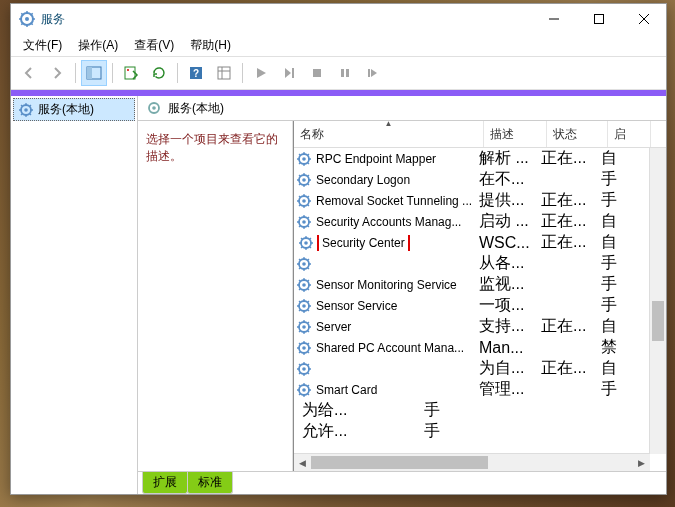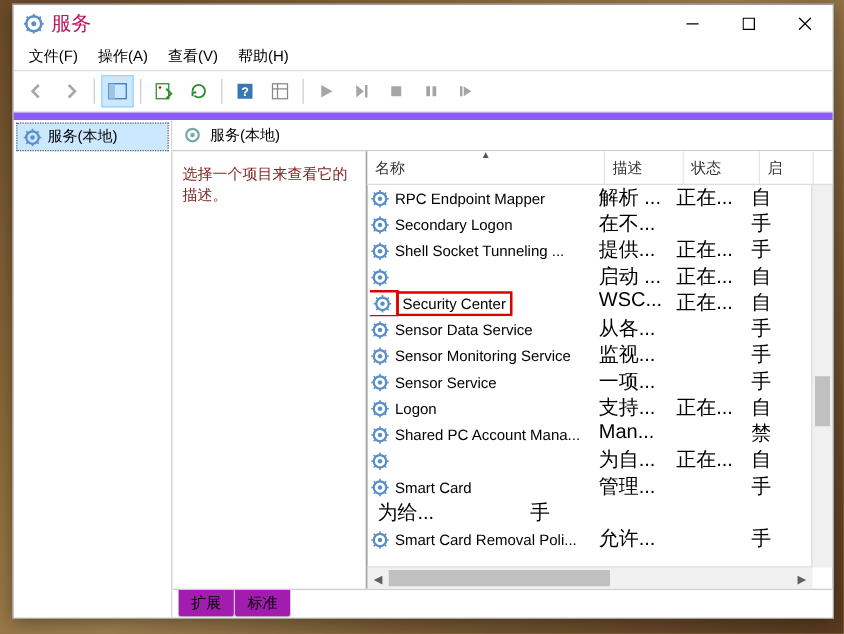--- a/index.html
+++ b/index.html
@@ -1,20 +1,20 @@
 <!DOCTYPE html>
 <html><head>
 <meta charset="utf-8">
 <style>
 html,body{margin:0;padding:0;font-family:"Microsoft YaHei","Segoe UI",Tahoma,sans-serif;font-size:12px;background:#8b6b3a}
 .desktop{width:675px;height:507px;position:relative;overflow:hidden;background:linear-gradient(135deg,#6b4a2a 0%,#8b6b3a 30%,#a08050 50%,#7a5a35 70%,#5a3a20 100%)}
 .window{position:absolute;left:10px;top:3px;width:655px;height:490px;background:#fff;border:1px solid #999;box-shadow:0 3px 15px rgba(0,0,0,0.4);display:flex;flex-direction:column}
 .titlebar{height:30px;display:flex;align-items:center;padding:0 0 0 8px;background:#fff}
 .titlebar .ticon{width:16px;height:16px;margin-right:6px;display:flex;align-items:center;justify-content:center}
-.titlebar .ttitle{flex:1;font-size:16px;color:#be185d}
+.titlebar .ttitle{flex:1;font-size:12px;color:#0c4a6e}
 .winbtn{width:45px;height:29px;display:flex;align-items:center;justify-content:center;color:#000}
 .menubar{height:22px;display:flex;align-items:center;padding:0 4px;background:#fff}
 .menubar span{padding:2px 8px;cursor:default}
 .toolbar{height:28px;display:flex;align-items:center;padding:2px 4px;background:#fff;border-top:1px solid #e0e0e0;border-bottom:1px solid #e0e0e0;gap:0}
 .tbtn{width:24px;height:24px;display:flex;align-items:center;justify-content:center;margin:0 1px;border:1px solid transparent}
 .tbtn.sel{background:#cce8ff;border-color:#99d1ff}
 .tbtn.disabled{opacity:0.35}
 .tsep{width:1px;height:20px;background:#ccc;margin:0 4px}
 .body{flex:1;display:flex;border-top:6px solid #8b5cf6;min-height:0}
 .leftpane{width:122px;border-right:1px solid #ccc;background:#fff;padding:2px}
@@ -23,33 +23,33 @@
 .rightpane{flex:1;display:flex;flex-direction:column;min-width:0}
 .rhdr{height:24px;background:#fff;display:flex;align-items:center;padding:0 8px;border-bottom:1px solid #ccc;gap:6px}
 .rbody{flex:1;display:flex;min-height:0}
 .descpane{width:138px;padding:10px 8px;font-size:12px;color:#7f1d1d;border-right:2px ridge #e0e0e0}
 .listpane{flex:1;display:flex;flex-direction:column;min-width:0;position:relative}
 .colhdr{height:26px;display:flex;border-bottom:1px solid #ddd;background:#fff}
 .colhdr div{border-right:1px solid #e5e5e5;display:flex;align-items:center;padding:0 6px;font-size:12px;color:#333;position:relative}
 .colhdr .sortarr{position:absolute;top:-2px;left:50%;transform:translateX(-50%);font-size:8px;color:#555}
 .listarea{flex:1;overflow:hidden;position:relative}
 .rows{position:absolute;left:0;right:16px;top:0}
-.row{height:21px;display:flex;margin-left:2px}
+.row{height:21px;display:flex;align-items:center;margin-left:2px}
 .row .cname{display:flex;align-items:center;overflow:hidden;white-space:nowrap}
 .row .gear{width:16px;height:16px;margin-right:4px;flex-shrink:0}
 .row .cell{overflow:hidden;white-space:nowrap;padding:0 6px;font-size:16px}
 .hl .cname span{outline:2px solid #d00;outline-offset:1px;padding:0 2px}
 .vscroll{position:absolute;right:0;top:0;bottom:17px;width:16px;background:#f0f0f0;border-left:1px solid #ddd}
 .vscroll .thumb{position:absolute;left:2px;right:2px;top:50%;height:40px;background:#c0c0c0}
 .hscroll{position:absolute;left:0;right:16px;bottom:0;height:17px;background:#f0f0f0;border-top:1px solid #ddd;display:flex;align-items:center}
 .hscroll .harr{width:17px;height:17px;display:flex;align-items:center;justify-content:center;color:#606060;font-size:9px}
 .hscroll .htrack{flex:1;position:relative;height:100%}
 .hscroll .hthumb{position:absolute;top:2px;bottom:2px;left:0;width:55%;background:#c0c0c0}
 .tabs{height:22px;display:flex;align-items:flex-start;border-top:1px solid #ccc;padding-left:4px;background:#fff}
-.tab{padding:2px 10px;font-size:12px;border:1px solid #ccc;border-top:none;background:#a21caf;margin-right:-1px;border-radius:0 0 3px 3px}
+.tab{padding:2px 10px;font-size:12px;border:1px solid #ccc;border-top:none;background:#84cc16;margin-right:-1px;border-radius:0 0 3px 3px}
 .gear svg,.ticon svg{width:16px;height:16px}
 .c-name{width:177px}
 .c-desc{width:50px}
 .c-stat{width:48px}
 .c-start{width:30px}
 </style>
 </head>
 <body>
 
 <div class="desktop">
@@ -227,33 +227,34 @@
                     <div class="cell c-stat"></div>
                     <div class="cell c-start">手</div>
                   </div>
                   <div class="row">
                     <div class="cname c-name">
                       <span class="gear"><svg viewBox="0 0 16 16">
                           <circle cx="8" cy="8" r="5" fill="none" stroke="#5a8fc8" stroke-width="1.8"></circle>
                           <circle cx="8" cy="8" r="1.8" fill="#5a8fc8"></circle>
                           <path d="M8 1v2.5M8 12.5V15M1 8h2.5M12.5 8H15M3 3l1.8 1.8M11.2 11.2L13 13M3 13l1.8-1.8M11.2 4.8L13 3" stroke="#5a8fc8" stroke-width="1.3"></path>
                         </svg></span>
-                      <span>Shell Socket Tunneling ...</span>
+                      <span>Removal Socket Tunneling ...</span>
                     </div>
                     <div class="cell c-desc">提供...</div>
                     <div class="cell c-stat">正在...</div>
                     <div class="cell c-start">手</div>
                   </div>
                   <div class="row">
                     <div class="cname c-name">
                       <span class="gear"><svg viewBox="0 0 16 16">
                           <circle cx="8" cy="8" r="5" fill="none" stroke="#5a8fc8" stroke-width="1.8"></circle>
                           <circle cx="8" cy="8" r="1.8" fill="#5a8fc8"></circle>
                           <path d="M8 1v2.5M8 12.5V15M1 8h2.5M12.5 8H15M3 3l1.8 1.8M11.2 11.2L13 13M3 13l1.8-1.8M11.2 4.8L13 3" stroke="#5a8fc8" stroke-width="1.3"></path>
                         </svg></span>
+                      <span>Security Accounts Manag...</span>
                     </div>
                     <div class="cell c-desc">启动 ...</div>
                     <div class="cell c-stat">正在...</div>
                     <div class="cell c-start">自</div>
                   </div>
                   <div class="row hl">
                     <div class="cname c-name">
                       <span class="gear"><svg viewBox="0 0 16 16">
                           <circle cx="8" cy="8" r="5" fill="none" stroke="#5a8fc8" stroke-width="1.8"></circle>
                           <circle cx="8" cy="8" r="1.8" fill="#5a8fc8"></circle>
@@ -265,21 +266,20 @@
                     <div class="cell c-stat">正在...</div>
                     <div class="cell c-start">自</div>
                   </div>
                   <div class="row">
                     <div class="cname c-name">
                       <span class="gear"><svg viewBox="0 0 16 16">
                           <circle cx="8" cy="8" r="5" fill="none" stroke="#5a8fc8" stroke-width="1.8"></circle>
                           <circle cx="8" cy="8" r="1.8" fill="#5a8fc8"></circle>
                           <path d="M8 1v2.5M8 12.5V15M1 8h2.5M12.5 8H15M3 3l1.8 1.8M11.2 11.2L13 13M3 13l1.8-1.8M11.2 4.8L13 3" stroke="#5a8fc8" stroke-width="1.3"></path>
                         </svg></span>
-                      <span>Sensor Data Service</span>
                     </div>
                     <div class="cell c-desc">从各...</div>
                     <div class="cell c-stat"></div>
                     <div class="cell c-start">手</div>
                   </div>
                   <div class="row">
                     <div class="cname c-name">
                       <span class="gear"><svg viewBox="0 0 16 16">
                           <circle cx="8" cy="8" r="5" fill="none" stroke="#5a8fc8" stroke-width="1.8"></circle>
                           <circle cx="8" cy="8" r="1.8" fill="#5a8fc8"></circle>
@@ -304,21 +304,21 @@
                     <div class="cell c-stat"></div>
                     <div class="cell c-start">手</div>
                   </div>
                   <div class="row">
                     <div class="cname c-name">
                       <span class="gear"><svg viewBox="0 0 16 16">
                           <circle cx="8" cy="8" r="5" fill="none" stroke="#5a8fc8" stroke-width="1.8"></circle>
                           <circle cx="8" cy="8" r="1.8" fill="#5a8fc8"></circle>
                           <path d="M8 1v2.5M8 12.5V15M1 8h2.5M12.5 8H15M3 3l1.8 1.8M11.2 11.2L13 13M3 13l1.8-1.8M11.2 4.8L13 3" stroke="#5a8fc8" stroke-width="1.3"></path>
                         </svg></span>
-                      <span>Logon</span>
+                      <span>Server</span>
                     </div>
                     <div class="cell c-desc">支持...</div>
                     <div class="cell c-stat">正在...</div>
                     <div class="cell c-start">自</div>
                   </div>
                   <div class="row">
                     <div class="cname c-name">
                       <span class="gear"><svg viewBox="0 0 16 16">
                           <circle cx="8" cy="8" r="5" fill="none" stroke="#5a8fc8" stroke-width="1.8"></circle>
                           <circle cx="8" cy="8" r="1.8" fill="#5a8fc8"></circle>
@@ -354,28 +354,20 @@
                     <div class="cell c-desc">管理...</div>
                     <div class="cell c-stat"></div>
                     <div class="cell c-start">手</div>
                   </div>
                   <div class="row">
                     <div class="cell c-desc">为给...</div>
                     <div class="cell c-stat"></div>
                     <div class="cell c-start">手</div>
                   </div>
                   <div class="row">
-                    <div class="cname c-name">
-                      <span class="gear"><svg viewBox="0 0 16 16">
-                          <circle cx="8" cy="8" r="5" fill="none" stroke="#5a8fc8" stroke-width="1.8"></circle>
-                          <circle cx="8" cy="8" r="1.8" fill="#5a8fc8"></circle>
-                          <path d="M8 1v2.5M8 12.5V15M1 8h2.5M12.5 8H15M3 3l1.8 1.8M11.2 11.2L13 13M3 13l1.8-1.8M11.2 4.8L13 3" stroke="#5a8fc8" stroke-width="1.3"></path>
-                        </svg></span>
-                      <span>Smart Card Removal Poli...</span>
-                    </div>
                     <div class="cell c-desc">允许...</div>
                     <div class="cell c-stat"></div>
                     <div class="cell c-start">手</div>
                   </div>
                 </div>
             <div class="vscroll">
                   <div class="thumb"></div>
                 </div>
             <div class="hscroll">
               <div class="harr">◀</div>

